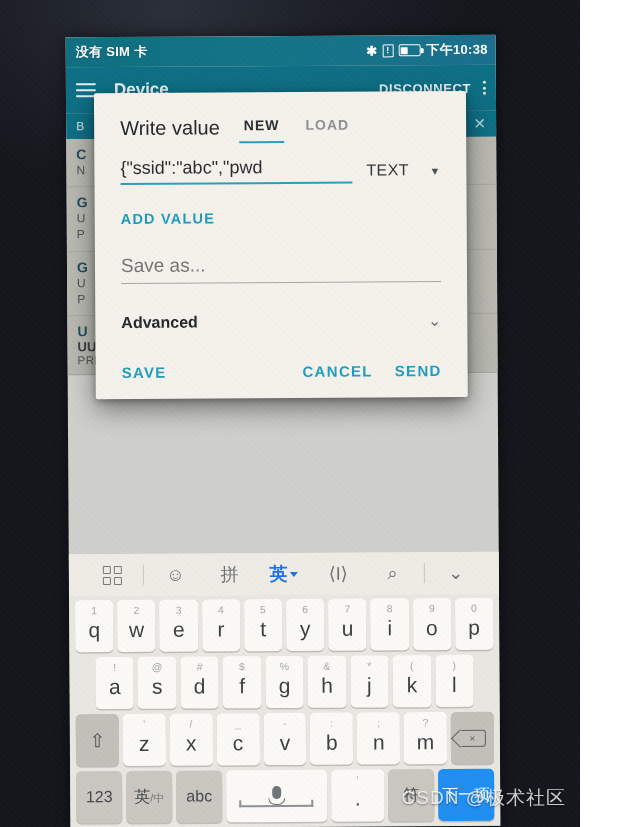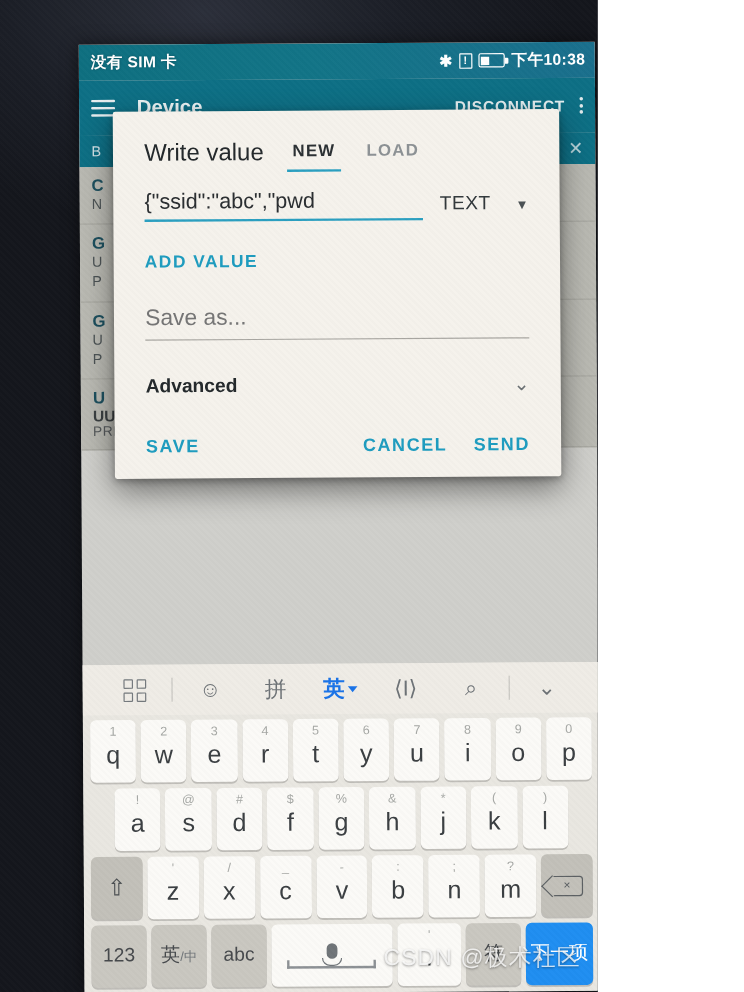--- a/index.html
+++ b/index.html
@@ -4,21 +4,21 @@
 <style>
   * { box-sizing: border-box; margin: 0; padding: 0; }
   html, body {
     width: 620px; height: 827px;
     overflow: hidden;
     font-family: "Liberation Sans", sans-serif;
   }
   
   #photo {
     position: relative;
-    width: 498px; height: 827px;
+    width: 580px; height: 827px;
     background:
       radial-gradient(ellipse 300px 180px at 170px 10px, #2b2f3a 0%, #1b1e26 55%, #14161c 100%),
       linear-gradient(160deg, #1e212a 0%, #191b22 40%, #22242c 100%);
     overflow: hidden;
   }
   #photo::after {
     
     content: "";
     position: absolute; inset: 0;
     background: repeating-linear-gradient(45deg, rgba(255,255,255,0.012) 0 2px, rgba(0,0,0,0.012) 2px 4px);

